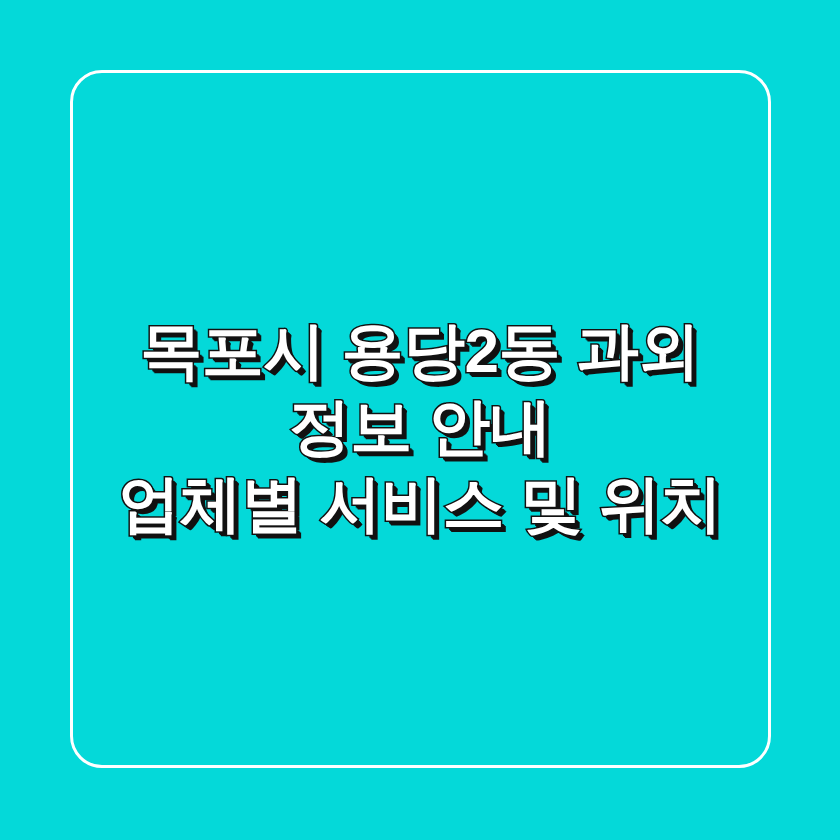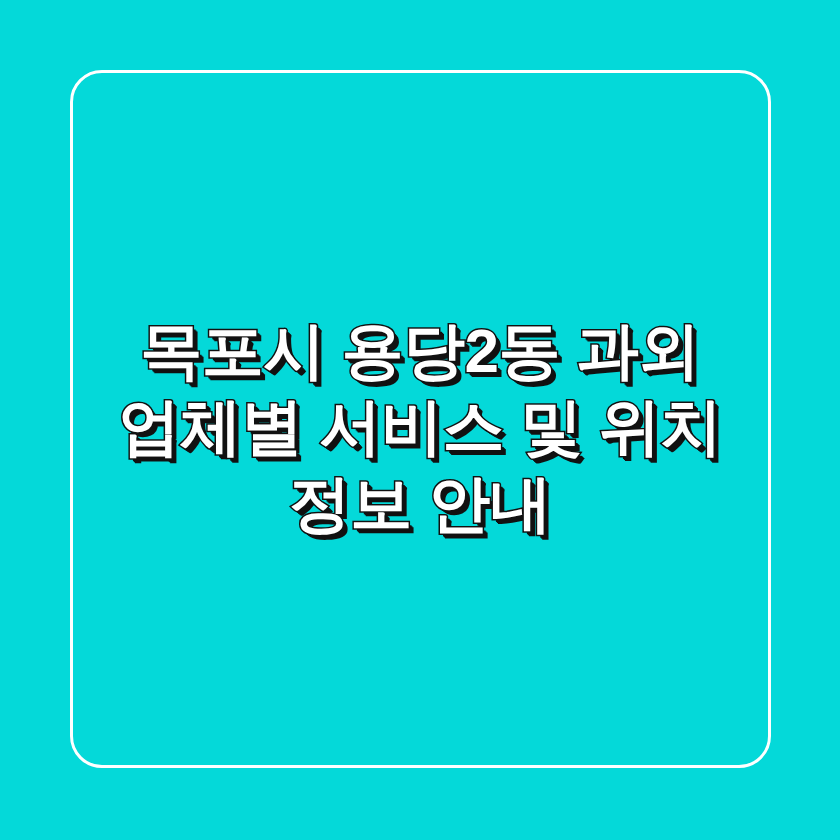--- a/index.html
+++ b/index.html
@@ -68,17 +68,17 @@
 </style>
 </head>
 <body>
 
 <div class="poster">
 
   <div class="frame"></div>
 
   <div class="headline-block">
     <span class="headline-line">목포시 용당2동 과외</span>
+    <span class="headline-line">정보 안내</span>
     <span class="headline-line">업체별 서비스 및 위치</span>
-    <span class="headline-line">정보 안내</span>
   </div>
 
 </div>
 
 </body></html>

